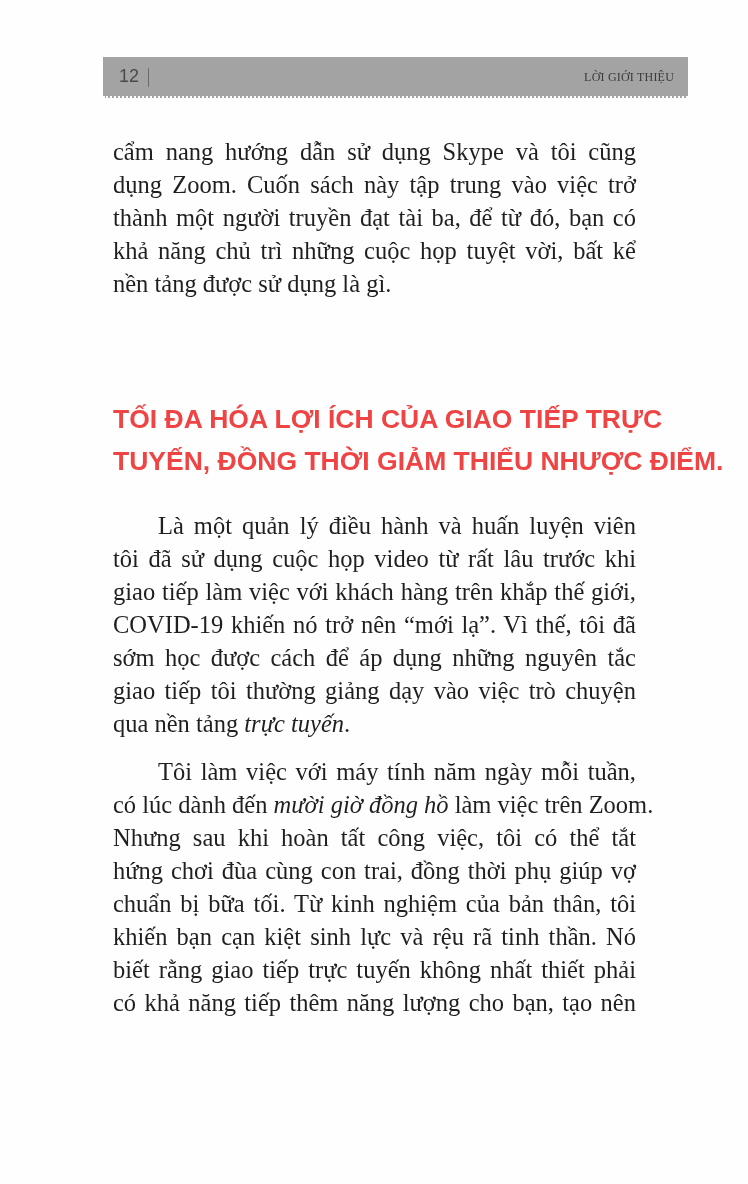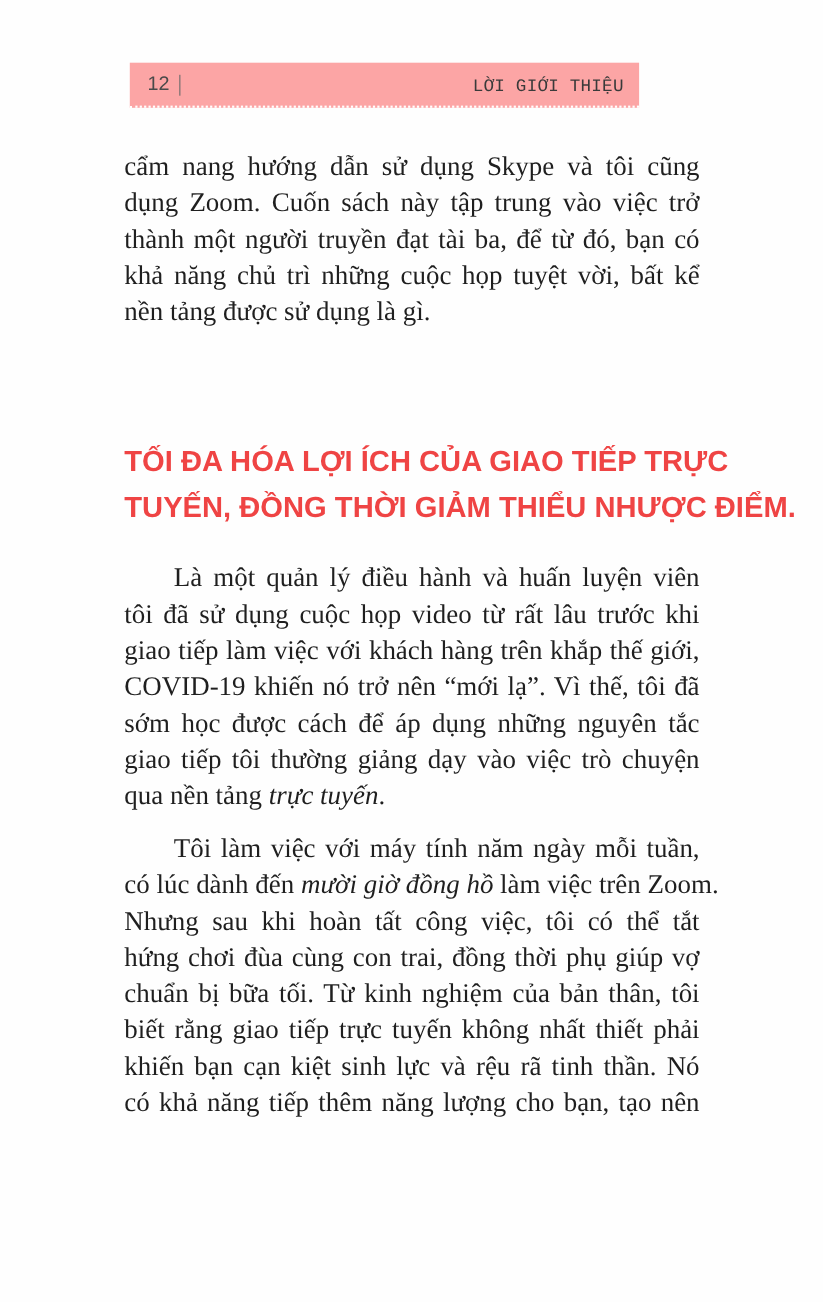--- a/index.html
+++ b/index.html
@@ -1,33 +1,33 @@
 <!DOCTYPE html>
 <html><head>
 <meta charset="utf-8">
 <style>
   html, body { margin: 0; padding: 0; background: #ffffff; }
   body { width: 748px; height: 1184px; position: relative; overflow: hidden; }
   .page { position: absolute; left: 0; top: 0; width: 748px; height: 1184px; background: #fefefe; }
   .running-head {
-    position: absolute; left: 118px; top: 57px; width: 463px; height: 41px;
-    background: #fca5a5;
+    position: absolute; left: 103px; top: 57px; width: 585px; height: 41px;
+    background: #a3a3a3;
     border-bottom: 2px dotted #ffffff;
     box-sizing: border-box;
   }
   .rh-num {
     position: absolute; left: 16px; top: 9px;
     font-family: "Liberation Sans", sans-serif; font-size: 18px; color: #4a4a4a;
   }
   .rh-bar {
     position: absolute; left: 45px; top: 11px; width: 1px; height: 19px; background: #6a6a6a;
   }
   .rh-title {
     position: absolute; right: 14px; top: 13px;
-    font-family: Liberation Mono, monospace; font-size: 16px; color: #3a3a3a; letter-spacing: 0.2px;
+    font-family: Liberation Serif, serif; font-size: 12px; color: #3a3a3a; letter-spacing: 0.2px;
   }
   .body-text {
     position: absolute; left: 113px; width: 523px;
     font-family: "Liberation Serif", serif; font-size: 24.5px; line-height: 33px; color: #1f1f1f;
     text-align: justify;
   }
   .body-text .line { display: block; height: 33px; white-space: nowrap; text-align-last: justify; text-align: justify; }
   .body-text .line.last { text-align-last: left; }
   .indent { padding-left: 45px; }
   .heading {
@@ -70,18 +70,18 @@
     <span class="line">giao tiếp tôi thường giảng dạy vào việc trò chuyện</span>
     <span class="line last"><span>qua nền tảng </span><em>trực tuyến</em><span>.</span></span>
   </div>
 
   <div class="body-text" style="top:755px;">
     <span class="line indent">Tôi làm việc với máy tính năm ngày mỗi tuần,</span>
     <span class="line"><span>có lúc dành đến </span><em>mười giờ đồng hồ</em><span> làm việc trên Zoom.</span></span>
     <span class="line">Nhưng sau khi hoàn tất công việc, tôi có thể tắt</span>
     <span class="line">hứng chơi đùa cùng con trai, đồng thời phụ giúp vợ</span>
     <span class="line">chuẩn bị bữa tối. Từ kinh nghiệm của bản thân, tôi</span>
+    <span class="line">khiến bạn cạn kiệt sinh lực và rệu rã tinh thần. Nó</span>
     <span class="line">biết rằng giao tiếp trực tuyến không nhất thiết phải</span>
-    <span class="line">khiến bạn cạn kiệt sinh lực và rệu rã tinh thần. Nó</span>
     <span class="line">có khả năng tiếp thêm năng lượng cho bạn, tạo nên</span>
   </div>
 
 </div>
 
 </body></html>

